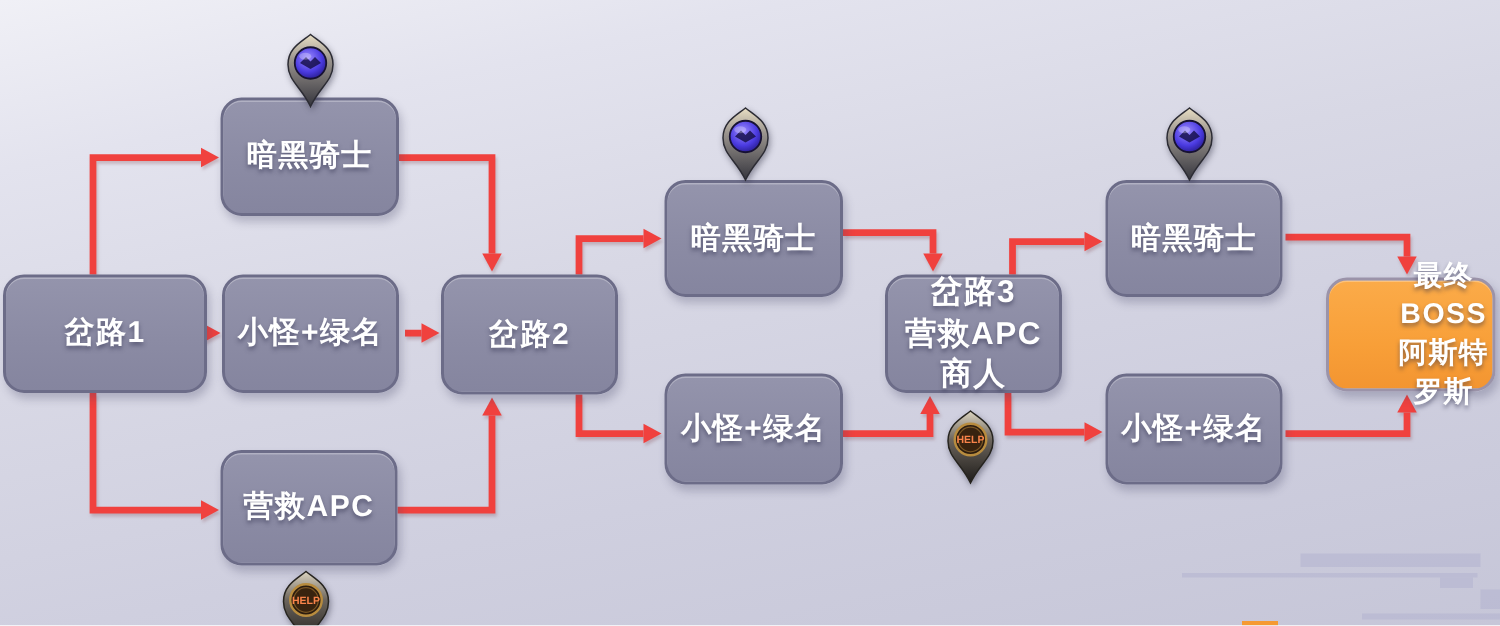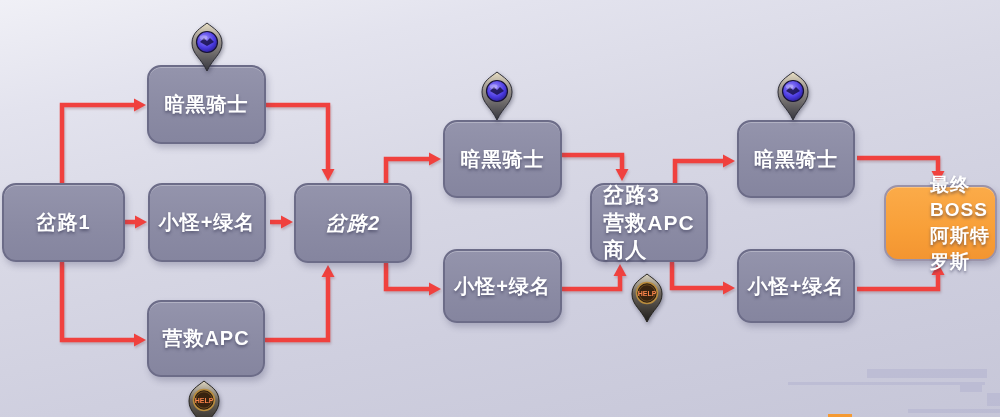--- a/index.html
+++ b/index.html
@@ -3,21 +3,21 @@
 <meta charset="utf-8">
 <style>
   html,body{margin:0;padding:0;}
   body{font-family:"Liberation Sans","DejaVu Sans",sans-serif;}
   #stage{
     position:relative;width:1000px;height:417px;overflow:hidden;
     background:linear-gradient(168deg,#f0f0f6 0%,#e3e3ee 18%,#d8d8e5 42%,#cfcfdf 68%,#c6c6d8 100%);
   }
   .node{
     position:absolute;display:flex;align-items:center;justify-content:center;
-    box-sizing:border-box;color:#fff;font-weight:bold;
+    box-sizing:border-box;text-align:center;color:#fff;font-weight:bold;
     background:linear-gradient(180deg,#9494ac 0%,#8b8ba4 55%,#85859f 100%);
     border:2px solid #6c6c88;border-radius:14px;
     box-shadow:inset 0 1px 0 rgba(255,255,255,.28), 2px 4px 6px rgba(70,70,100,.28);
     text-shadow:0 2px 3px rgba(40,40,70,.5);
     white-space:pre-line;line-height:1.35;font-size:20px;letter-spacing:1px;
   }
   .node.lines-2{font-size:19px;}
   .node.lines-3{font-size:21px;line-height:1.32;}
   .node.boss{
     background:linear-gradient(180deg,#fbab49 0%,#f89f38 60%,#f39531 100%);
@@ -55,25 +55,25 @@
       <polyline points="675,183 675,161 723,161" fill="none" stroke="#f0413e" stroke-width="4.5"></polyline>
       <polygon points="735,161 723,167.5 723,154.5" fill="#f0413e"></polygon>
       <polyline points="672,262 672,288 723,288" fill="none" stroke="#f0413e" stroke-width="4.5"></polyline>
       <polygon points="735,288 723,294.5 723,281.5" fill="#f0413e"></polygon>
       <polyline points="857,158 938,158 938,171" fill="none" stroke="#f0413e" stroke-width="4.5"></polyline>
       <polygon points="938,183 931.5,171 944.5,171" fill="#f0413e"></polygon>
       <polyline points="857,289 938,289 938,275" fill="none" stroke="#f0413e" stroke-width="4.5"></polyline>
       <polygon points="938,263 944.5,275 931.5,275" fill="#f0413e"></polygon>
     </svg>
   <div id="nodes">
-      <div class="node" style="left: 2px; top: 183px; width: 123px; height: 79px;">岔路1</div>
+      <div class="node" style="left: 2px; top: 183px; width: 136px; height: 79px;">岔路1</div>
       <div class="node" style="left: 147px; top: 65px; width: 119px; height: 79px;">暗黑骑士</div>
       <div class="node" style="left: 148px; top: 183px; width: 118px; height: 79px;">小怪+绿名</div>
       <div class="node" style="left: 147px; top: 300px; width: 118px; height: 77px;">营救APC</div>
-      <div class="node" style="left: 294px; top: 183px; width: 118px; height: 80px; font-style: italic;">岔路2</div>
+      <div class="node" style="left: 294px; top: 183px; width: 118px; height: 80px;">岔路2</div>
       <div class="node" style="left: 443px; top: 120px; width: 119px; height: 78px;">暗黑骑士</div>
       <div class="node" style="left: 443px; top: 249px; width: 119px; height: 74px;">小怪+绿名</div>
       <div class="node lines-3" style="left: 590px; top: 183px; width: 118px; height: 79px;">岔路3
 营救APC
 商人</div>
       <div class="node" style="left: 737px; top: 120px; width: 118px; height: 78px;">暗黑骑士</div>
       <div class="node" style="left: 737px; top: 249px; width: 118px; height: 74px;">小怪+绿名</div>
       <div class="node boss lines-2" style="left: 884px; top: 185px; width: 113px; height: 76px; padding-left: 44px;">最终BOSS
 阿斯特罗斯</div>
     </div>

